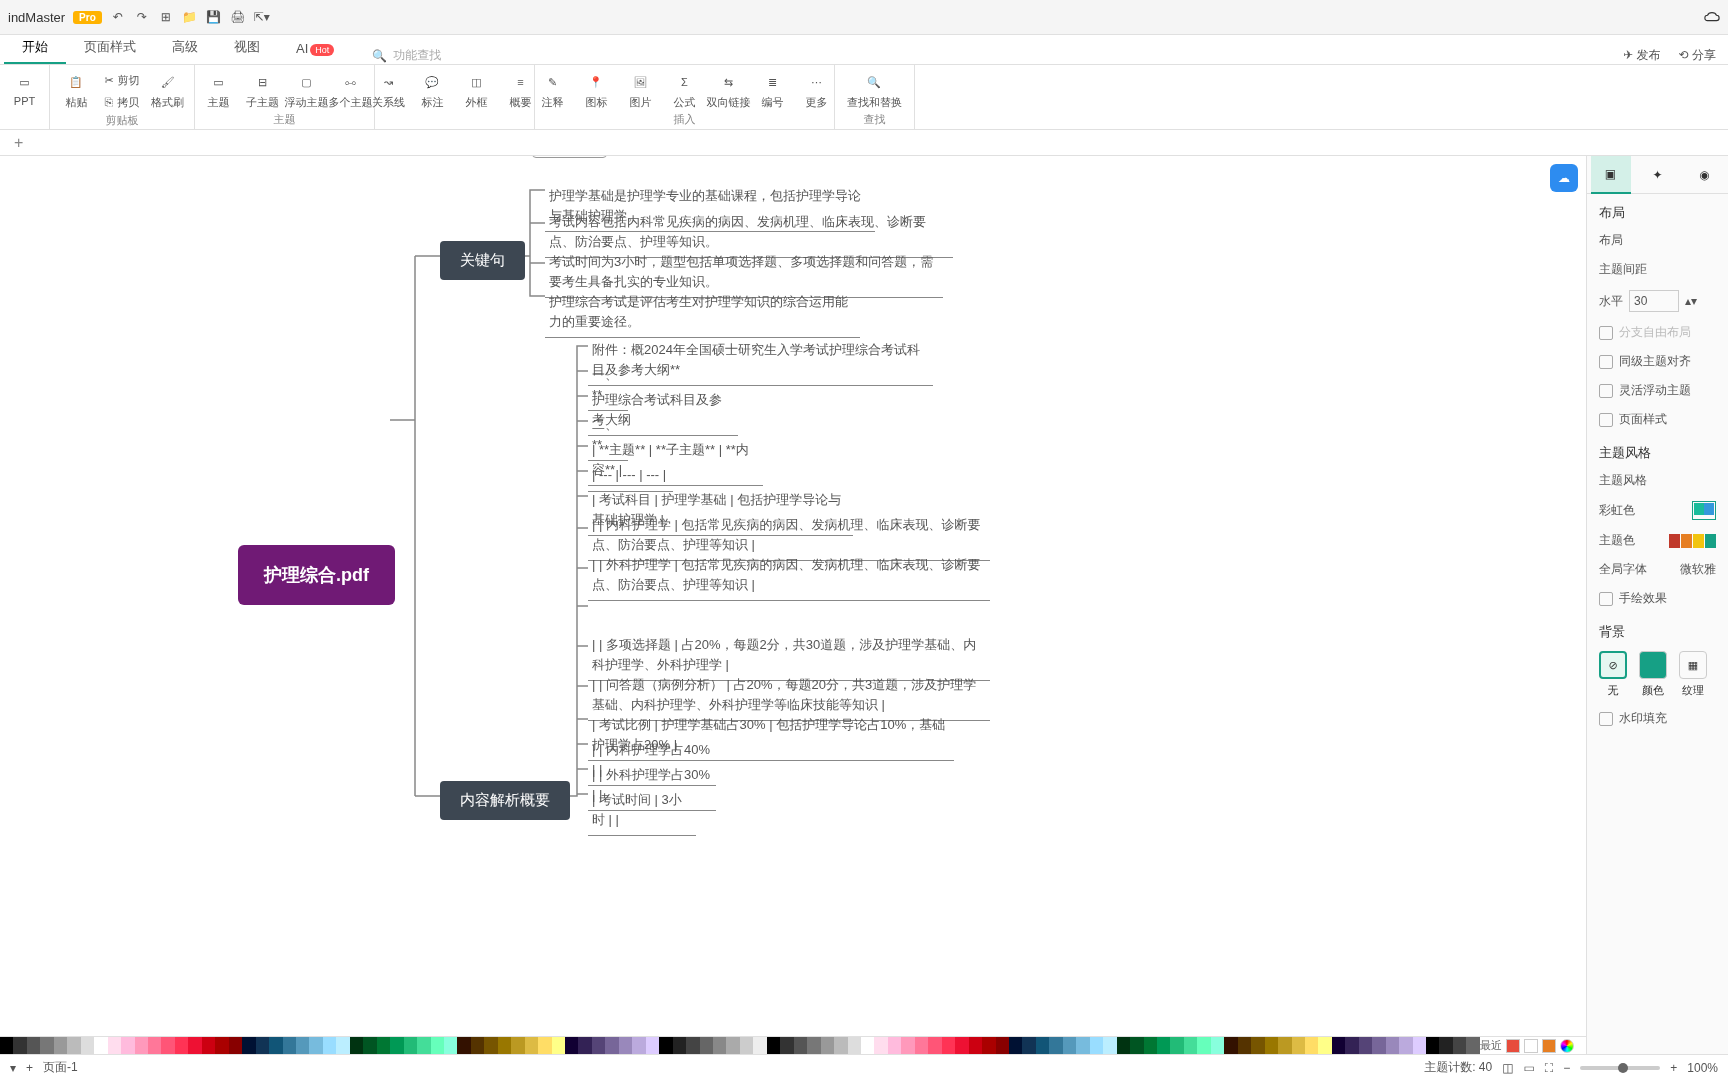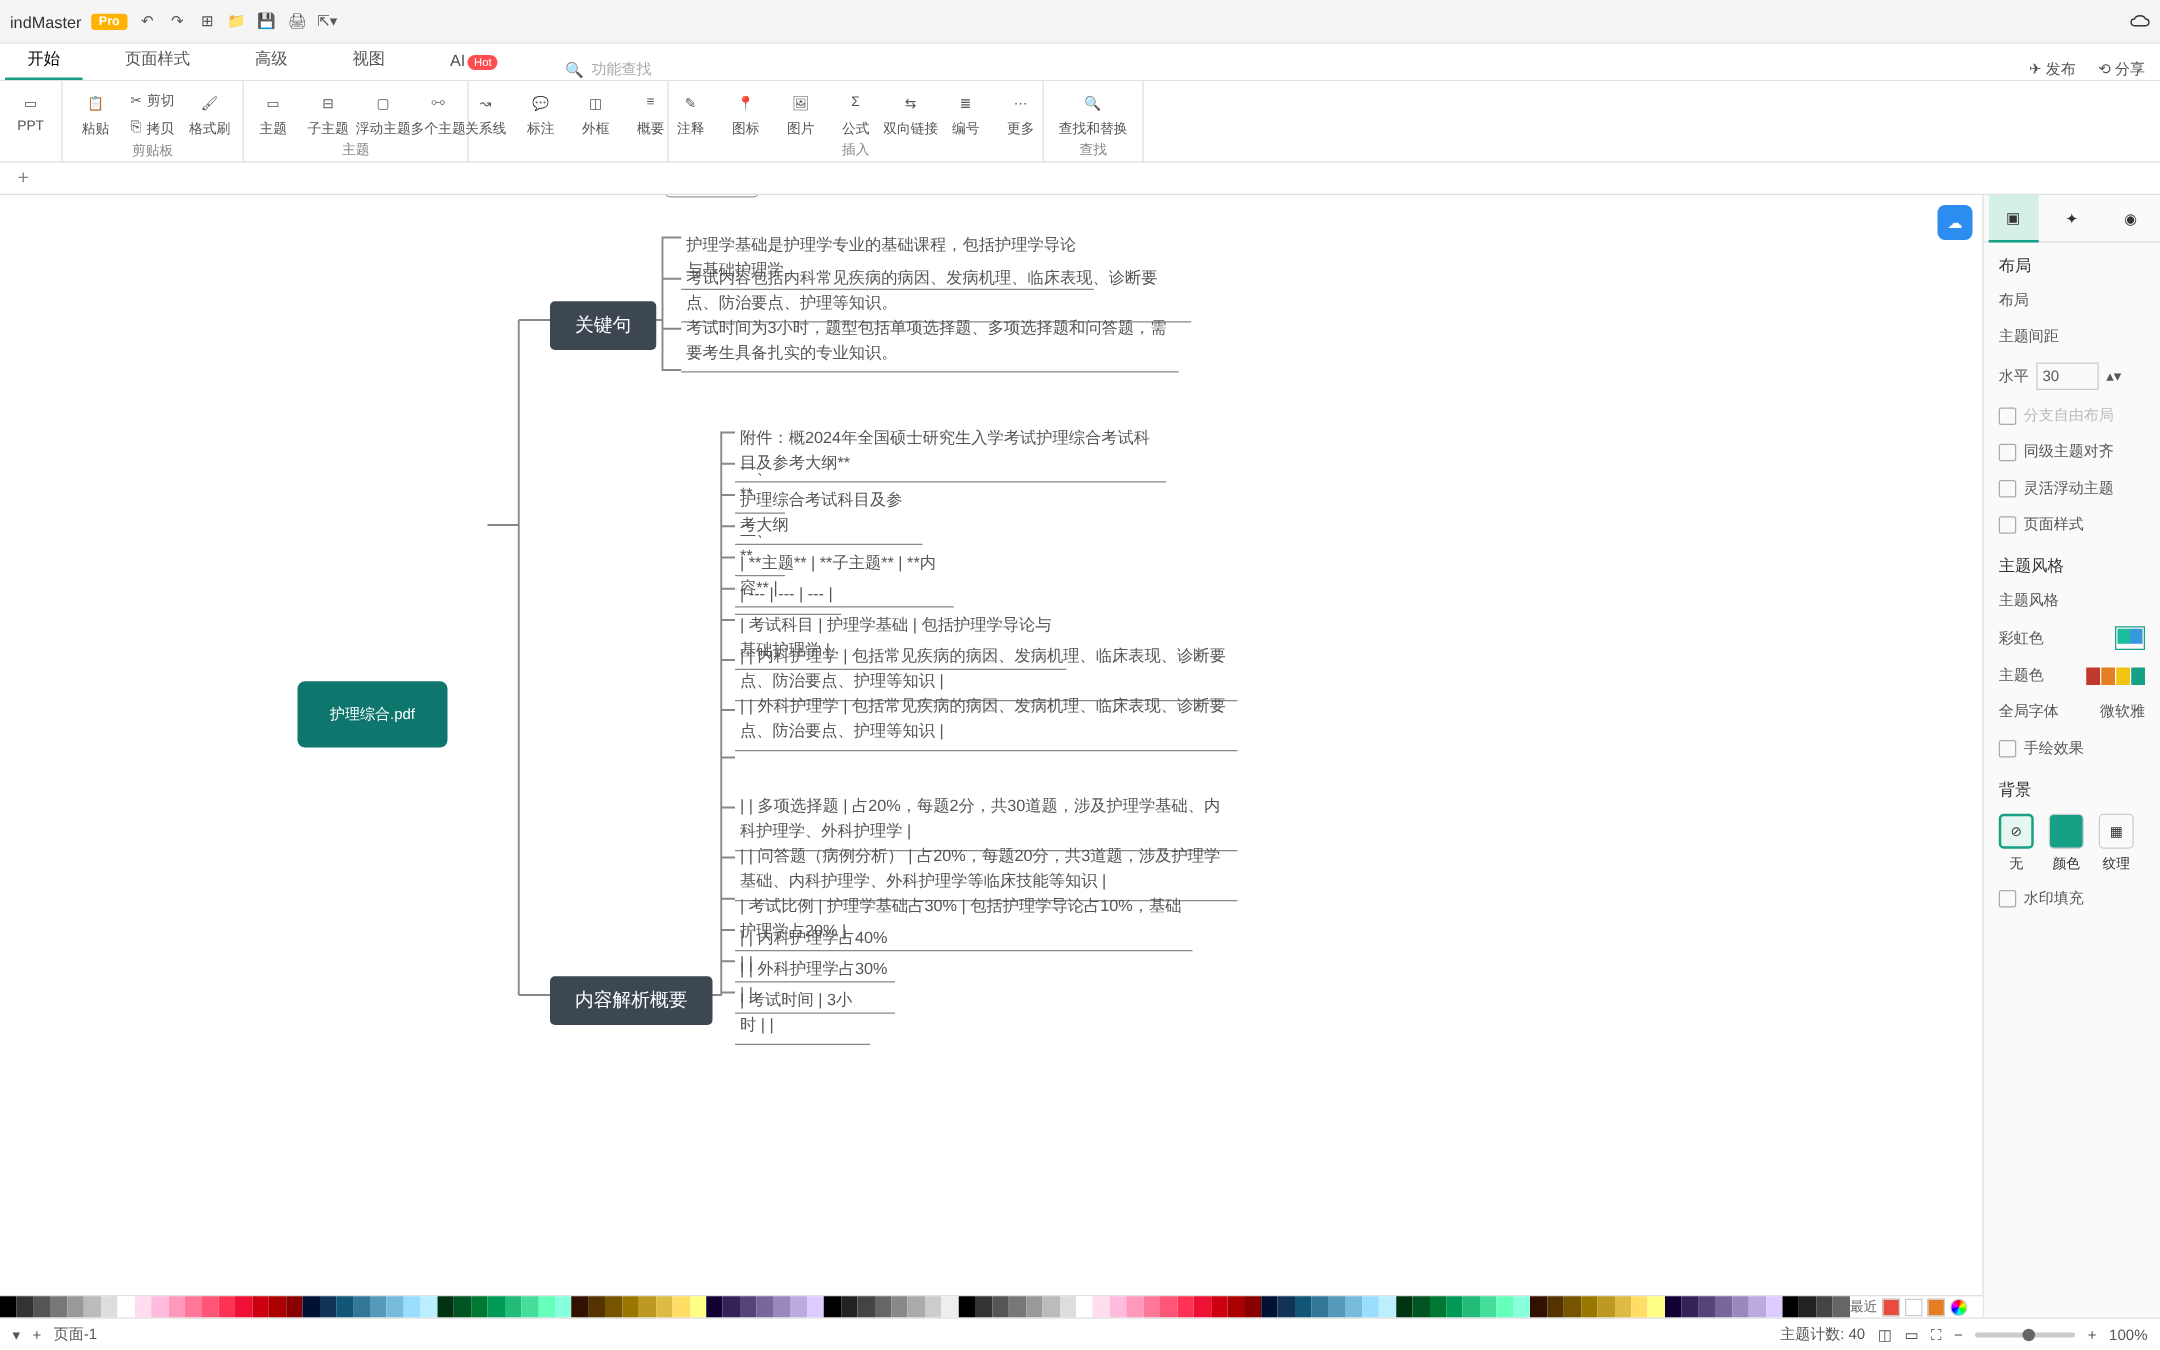--- a/index.html
+++ b/index.html
@@ -2,39 +2,39 @@
 <html><head>
 <meta charset="utf-8">
 <style>
 * { margin:0; padding:0; box-sizing:border-box; font-family:"Microsoft YaHei","微软雅黑",sans-serif; }
 body { background:#fff; font-size:12px; color:#333; overflow:hidden; width:1728px; height:1080px; position:relative; }
 .titlebar { height:35px; background:#f5f5f5; display:flex; align-items:center; padding:0 8px; gap:8px; border-bottom:1px solid #e0e0e0; }
 .titlebar .app { font-size:13px; color:#333; }
 .pro-badge { background:#ffb300; color:#fff; font-size:10px; padding:1px 6px; border-radius:3px; font-weight:bold; }
 .tb-icon { width:16px; height:16px; display:inline-flex; align-items:center; justify-content:center; color:#555; cursor:pointer; }
 .tb-spacer { flex:1; }
-.menubar { height:30px; display:flex; align-items:flex-end; gap:16px; padding-left:4px; border-bottom:1px solid #e0e0e0; background:#fff; }
+.menubar { height:30px; display:flex; align-items:flex-end; gap:0; padding-left:4px; border-bottom:1px solid #e0e0e0; background:#fff; }
 .menubar .tab { padding:6px 18px; font-size:13px; color:#555; cursor:pointer; border-bottom:2px solid transparent; }
 .menubar .tab.active { color:#000; border-bottom:2px solid #16a085; font-weight:500; }
 .ai-badge { background:#ff4d4f; color:#fff; font-size:9px; padding:1px 5px; border-radius:8px; margin-left:2px; }
 .searchbox { margin-left:20px; display:flex; align-items:center; color:#aaa; font-size:12px; gap:6px; }
 .share-grp { margin-left:auto; display:flex; gap:18px; padding-right:12px; align-items:center; font-size:12px; color:#555; }
 .ribbon { height:65px; display:flex; align-items:flex-start; border-bottom:1px solid #e0e0e0; background:#fff; }
 .ribbon-group { display:flex; flex-direction:column; align-items:center; justify-content:space-between; height:65px; padding:4px 0 2px; border-right:1px solid #e0e0e0; }
 .ribbon-items { display:flex; gap:0; }
 .ribbon-btn { display:flex; flex-direction:column; align-items:center; justify-content:flex-start; width:44px; padding:2px 2px; cursor:pointer; font-size:11px; color:#555; gap:2px; }
 .ribbon-btn.small { flex-direction:row; width:auto; padding:2px 6px; gap:4px; height:22px; }
 .ribbon-icon { width:22px; height:22px; display:flex; align-items:center; justify-content:center; color:#555; }
 .ribbon-label { font-size:11px; white-space:nowrap; }
 .group-title { font-size:11px; color:#888; padding-bottom:1px; }
 .pagetabs { height:26px; border-bottom:1px solid #e0e0e0; display:flex; align-items:center; padding-left:8px; }
 .pagetabs .plus { font-size:16px; color:#888; cursor:pointer; padding:0 6px; }
 .canvas-wrap { position:absolute; top:156px; left:0; right:142px; bottom:26px; overflow:hidden; background:#fff; }
 .mind { position:relative; width:100%; height:100%; }
-.node-root { position:absolute; left:238px; top:389px; background:#0f766e; color:#fff; font-size:12px; font-weight:400; padding:18px 26px; border-radius:6px; }
+.node-root { position:absolute; left:238px; top:389px; background:#701a75; color:#fff; font-size:18px; font-weight:700; padding:18px 26px; border-radius:6px; }
 .node-mid { position:absolute; background:#3d4752; color:#fff; font-size:15px; padding:10px 20px; border-radius:4px; }
 .node-leaf { position:absolute; font-size:13px; color:#555; border-bottom:1px solid #888; padding:2px 4px 6px; line-height:1.5; }
 .empty-box { position:absolute; border:1px solid #999; border-radius:4px; }
 svg.lines { position:absolute; top:0; left:0; width:100%; height:100%; pointer-events:none; }
 .rpanel { position:absolute; top:156px; right:0; width:142px; bottom:26px; background:#fafafa; border-left:1px solid #e0e0e0; overflow-y:auto; font-size:12px; }
 .rpanel-tabs { height:38px; display:flex; align-items:center; justify-content:space-around; border-bottom:1px solid #e0e0e0; }
 .rpanel-tabs .pt { width:40px; height:38px; display:flex; align-items:center; justify-content:center; cursor:pointer; }
 .rpanel-tabs .pt.active { background:#d4f0e8; border-bottom:2px solid #16a085; }
 .rpanel-sec { padding:10px 12px 4px; font-size:13px; font-weight:500; color:#333; }
 .rpanel-row { padding:6px 12px; display:flex; align-items:center; gap:6px; font-size:12px; color:#555; }
@@ -223,20 +223,21 @@
       <path d="M510 100 L530 100 L530 34 L545 34 M530 100 L530 67 L545 67 M530 100 L530 107 L545 107 M530 100 L530 140 L545 140"></path>
       <path d="M562 640 L577 640 L577 190 L588 190 M577 640 L577 215 L588 215 M577 640 L577 240 L588 240 M577 640 L577 265 L588 265 M577 640 L577 290 L588 290 M577 640 L577 315 L588 315 M577 640 L577 340 L588 340 M577 640 L577 372 L588 372 M577 640 L577 412 L588 412 M577 640 L577 450 L588 450 M577 640 L577 490 L588 490 M577 640 L577 530 L588 530 M577 640 L577 563 L588 563 M577 640 L577 588 L588 588 M577 640 L577 613 L588 613 M577 640 L577 638 L588 638"></path>
     </g>
       </svg>
     <div class="empty-box" style="left:532px; top:-10px; width:75px; height:12px;"></div>
     <div class="node-root">护理综合.pdf</div>
     <div class="node-mid" style="left:440px; top:85px;">关键句</div>
     <div class="node-leaf" style="left:545px; top:28px; width:330px;">护理学基础是护理学专业的基础课程，包括护理学导论与基础护理学。</div>
     <div class="node-leaf" style="left:545px; top:54px; width:408px;">考试内容包括内科常见疾病的病因、发病机理、临床表现、诊断要点、防治要点、护理等知识。</div>
     <div class="node-leaf" style="left:545px; top:94px; width:398px;">考试时间为3小时，题型包括单项选择题、多项选择题和问答题，需要考生具备扎实的专业知识。</div>
+    <div class="node-leaf" style="left:545px; top:134px; width:315px;">护理综合考试是评估考生对护理学知识的综合运用能力的重要途径。</div>
 
     <div class="node-mid" style="left:440px; top:625px;">内容解析概要</div>
     <div class="node-leaf" style="left:588px; top:182px; width:345px;">附件：概2024年全国硕士研究生入学考试护理综合考试科目及参考大纲**</div>
     <div class="node-leaf" style="left:588px; top:207px; width:40px;">一、**</div>
     <div class="node-leaf" style="left:588px; top:232px; width:150px;">护理综合考试科目及参考大纲</div>
     <div class="node-leaf" style="left:588px; top:257px; width:40px;">二、**</div>
     <div class="node-leaf" style="left:588px; top:282px; width:175px;">| **主题** | **子主题** | **内容** |</div>
     <div class="node-leaf" style="left:588px; top:307px; width:85px;">| --- | --- | --- |</div>
     <div class="node-leaf" style="left:588px; top:332px; width:265px;">| 考试科目 | 护理学基础 | 包括护理学导论与基础护理学 |</div>
     <div class="node-leaf" style="left:588px; top:357px; width:402px;">|  | 内科护理学 | 包括常见疾病的病因、发病机理、临床表现、诊断要点、防治要点、护理等知识 |</div>

